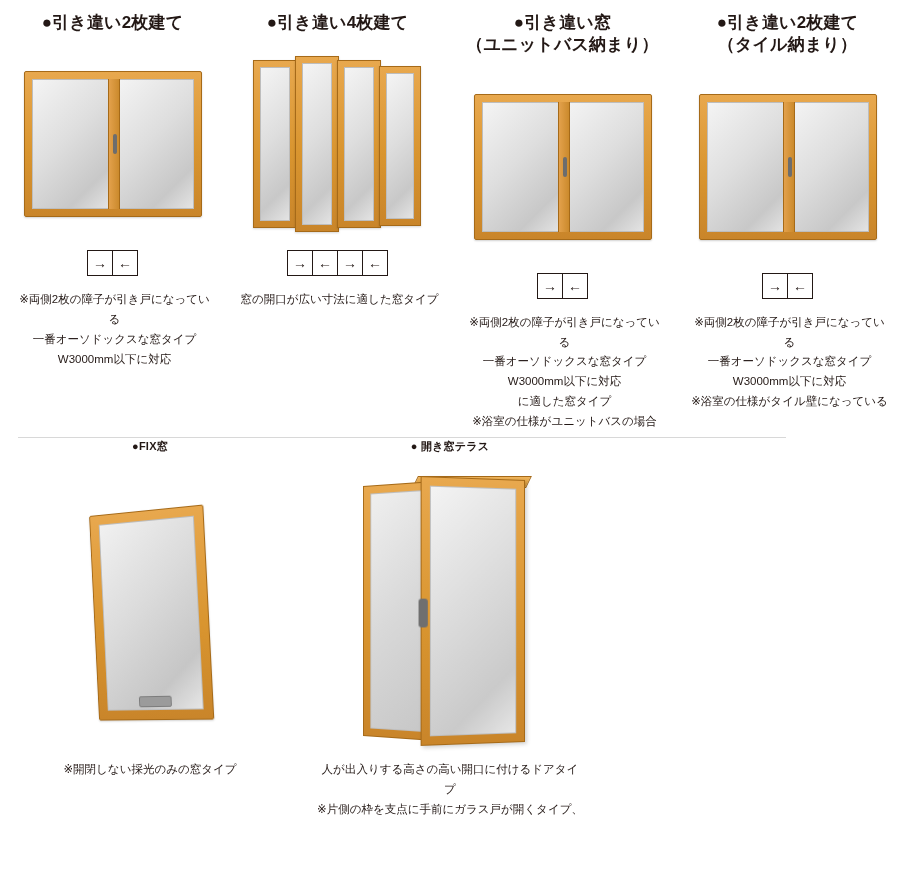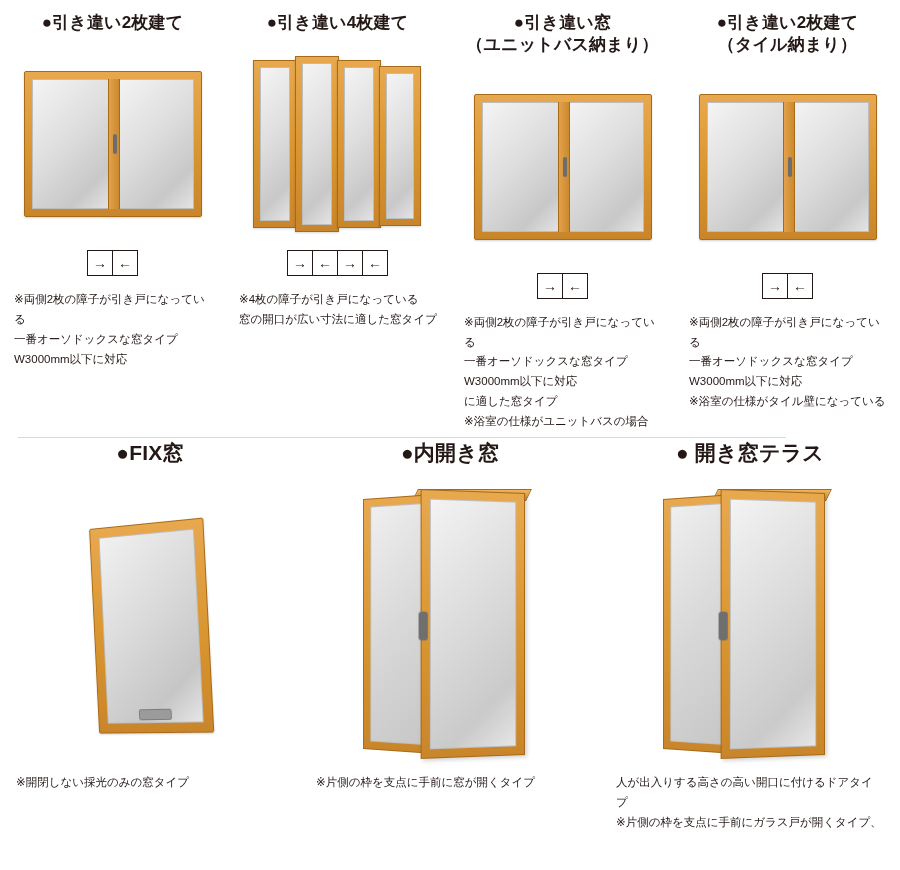--- a/index.html
+++ b/index.html
@@ -50,21 +50,21 @@
     text-align: center;
     font-size: 17px;
     font-weight: bold;
     line-height: 1.32;
     letter-spacing: 0.2px;
     color: #231815;
     white-space: pre-line;
     padding: 0 4px;
   }
   .row-bottom .title {
-    font-size: 21px;
+    font-size: 11px;
     margin-bottom: 6px;
   }
 
   
   .art {
     height: 200px;
     display: flex;
     align-items: center;
     justify-content: center;
     margin-top: 10px;
@@ -281,21 +281,21 @@
     font-size: 11.5px;
     line-height: 1.72;
     color: #231815;
     padding: 0 10px 0 14px;
   }
   .row-bottom .notes {
     margin-top: 0;
     text-align: left;
     padding: 0 16px;
   }
-  .note-line { white-space: pre-wrap; }
+  .note-line { white-space: pre-wrap; text-align: center; }
 
   
   .divider {
     position: absolute;
     left: 18px;
     right: 18px;
     top: 437px;
     height: 1px;
     background: #d8d8d8;
   }
@@ -348,21 +348,20 @@
             </div>
         </div>
       </div>
       <div class="arrows">
         <div class="abox">→</div>
         <div class="abox">←</div>
         <div class="abox">→</div>
         <div class="abox">←</div>
       </div>
       <div class="notes">
-        <div class="note-line">※4枚の障子が引き戸になっている</div>
         <div class="note-line">窓の開口が広い寸法に適した窓タイプ</div>
       </div>
     </div>
 
     <div class="cell">
       <div class="title">●引き違い窓
 （ユニットバス納まり）</div>
       <div class="art">
         <div class="frame win2">
           <div class="pane pane-l"></div>
@@ -419,55 +418,36 @@
         <div class="frame fixwin">
           <div class="ipane"></div>
           <div class="lock"></div>
         </div>
       </div>
       <div class="notes center-text">
         <div class="note-line">※開閉しない採光のみの窓タイプ</div>
       </div>
     </div>
 
-    <div class="cell">
-      <div class="title">●内開き窓</div>
+
+    <div class="cell">
+      <div class="title">● 開き窓テラス</div>
       <div class="art">
         <div class="doorset">
           <div class="door-top-cap"></div>
           <div class="door-outer">
             <div class="ipane"></div>
             <div class="knobrail"></div>
           </div>
           <div class="door-leaf">
             <div class="ipane"></div>
             <div class="lever"></div>
           </div>
         </div>
       </div>
-      <div class="notes center-text">
-        <div class="note-line">※片側の枠を支点に手前に窓が開くタイプ</div>
-      </div>
-    </div>
-
-    <div class="cell">
-      <div class="title">● 開き窓テラス</div>
-      <div class="art">
-        <div class="doorset">
-          <div class="door-top-cap"></div>
-          <div class="door-outer">
-            <div class="ipane"></div>
-            <div class="knobrail"></div>
-          </div>
-          <div class="door-leaf">
-            <div class="ipane"></div>
-            <div class="lever"></div>
-          </div>
-        </div>
-      </div>
       <div class="notes">
         <div class="note-line">人が出入りする高さの高い開口に付けるドアタイプ</div>
         <div class="note-line">※片側の枠を支点に手前にガラス戸が開くタイプ、</div>
       </div>
     </div>
 
   </div>
 
 </div>
 

